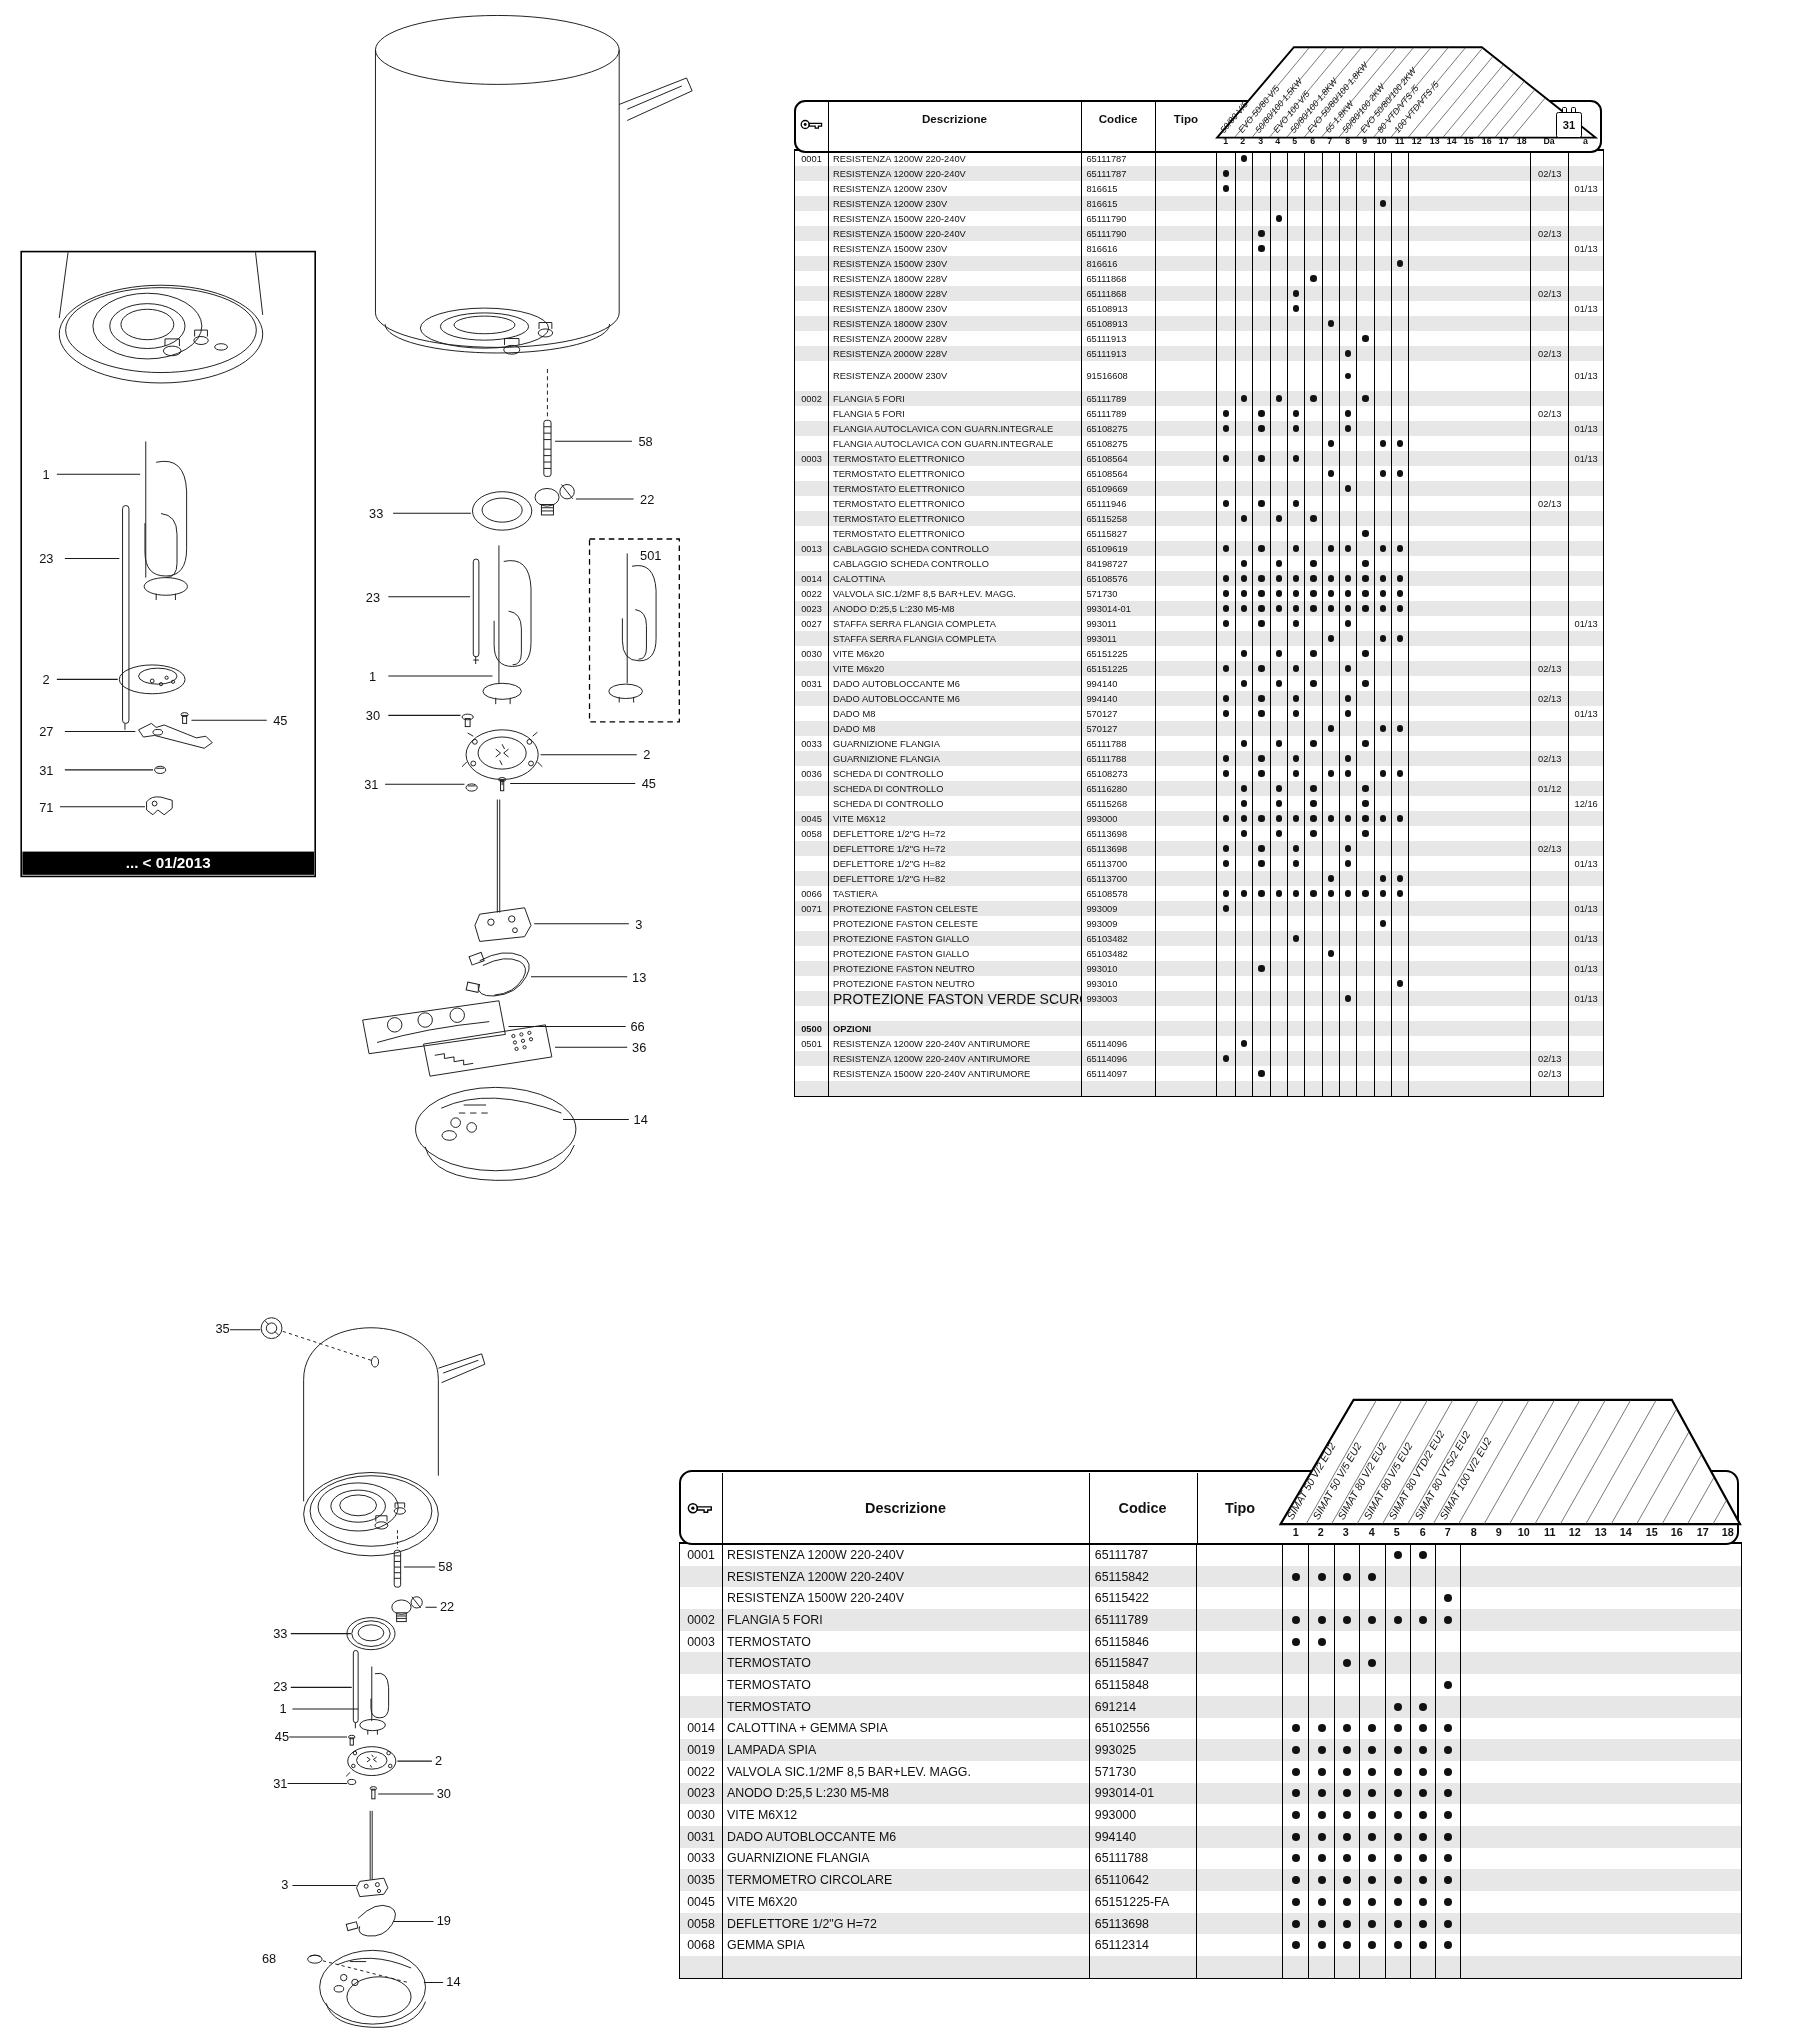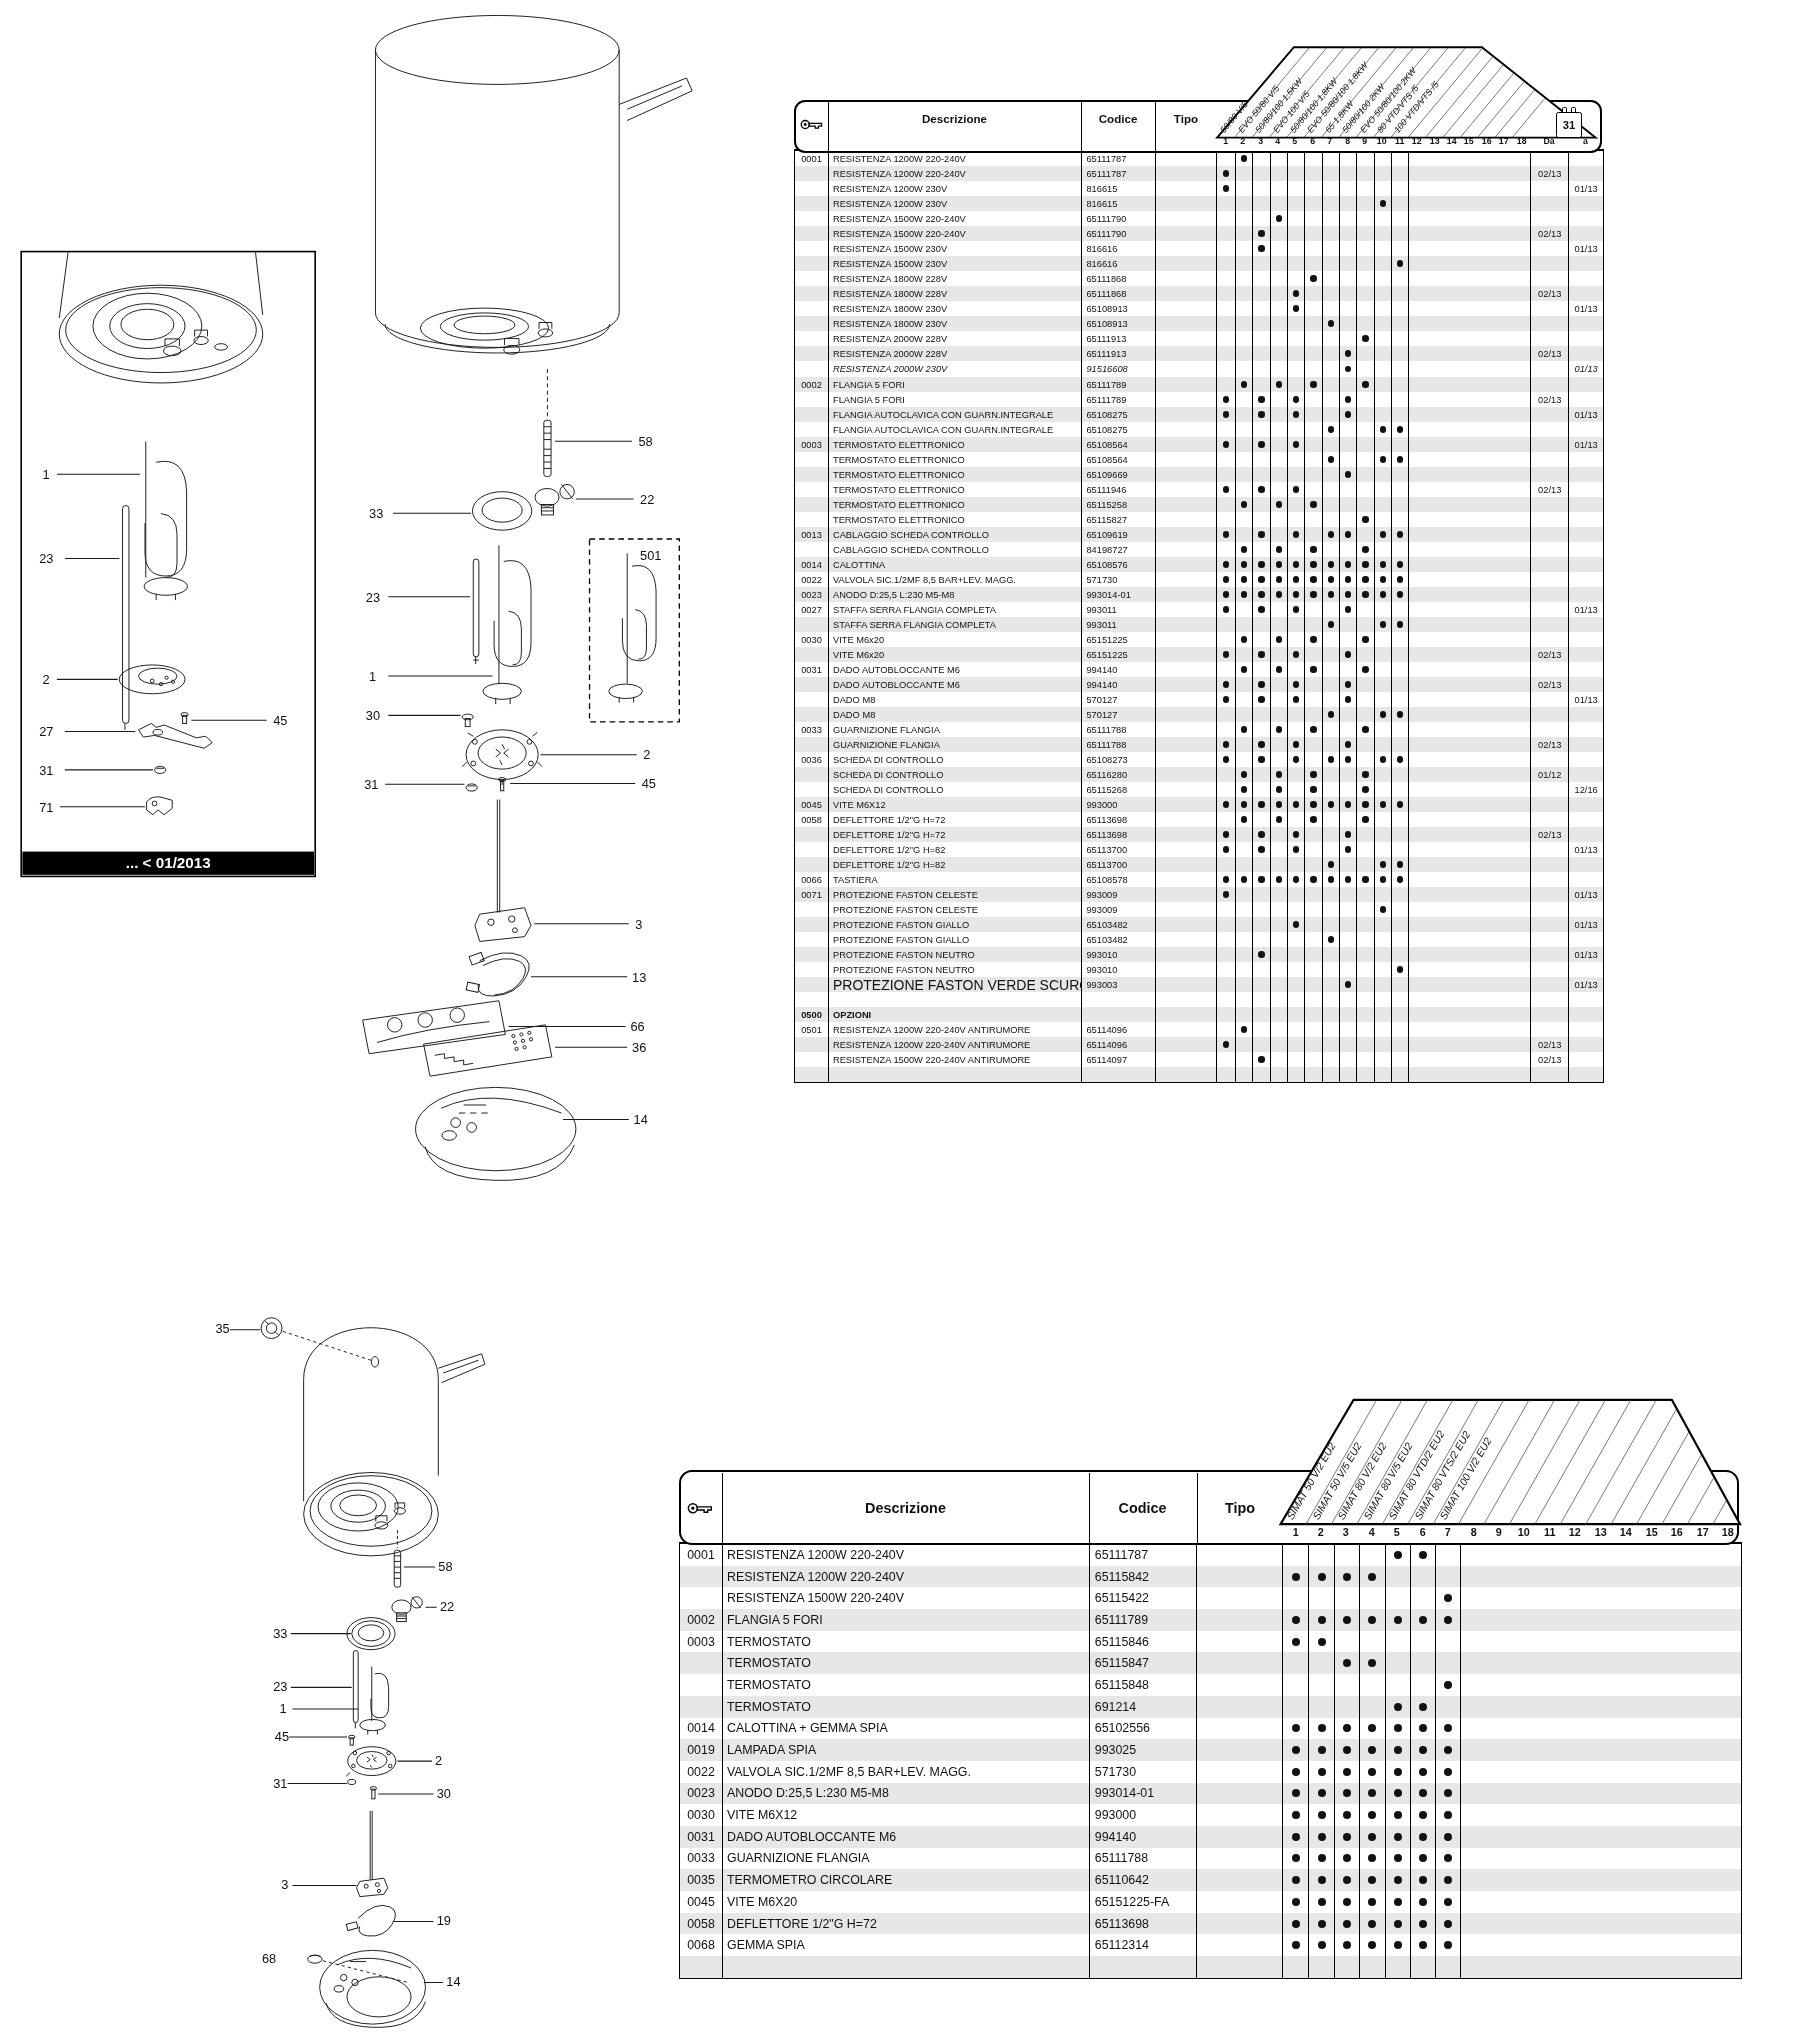--- a/index.html
+++ b/index.html
@@ -847,21 +847,21 @@
       <div class="cell c-dot" style="width: 17.4px; font-size: 9.3px;"></div>
       <div class="cell c-dot" style="width: 17.4px; font-size: 9.3px;"></div>
       <div class="cell c-dot" style="width: 17.4px; font-size: 9.3px;"></div>
       <div class="cell c-dot" style="width: 17.4px; font-size: 9.3px;"></div>
       <div class="cell c-dot" style="width: 17.4px; font-size: 9.3px;"></div>
       <div class="cell c-dot" style="width: 17.4px; font-size: 9.3px;"></div>
       <div class="cell c-dot" style="width: 17.4px; font-size: 9.3px;"></div>
       <div class="cell c-da" style="width: 38px; font-size: 9.3px;">02/13</div>
       <div class="cell c-a" style="width: 35px; font-size: 9.3px;"></div>
     </div>
-    <div class="trow" style="height: 16px; font-style: italic;">
+    <div class="trow" style="height: 30px;">
       <div class="cell c-ref" style="width: 34px; font-size: 9.3px;"></div>
       <div class="cell c-desc" style="width: 253px; font-size: 9.3px;">RESISTENZA 2000W 230V</div>
       <div class="cell c-code" style="width: 74px; font-size: 9.3px;">91516608</div>
       <div class="cell c-tipo" style="width: 62px; font-size: 9.3px;"></div>
       <div class="cell c-dot" style="width: 17.4px; font-size: 9.3px;"></div>
       <div class="cell c-dot bl" style="width: 17.4px; font-size: 9.3px;"></div>
       <div class="cell c-dot bl" style="width: 17.4px; font-size: 9.3px;"></div>
       <div class="cell c-dot bl" style="width: 17.4px; font-size: 9.3px;"></div>
       <div class="cell c-dot bl" style="width: 17.4px; font-size: 9.3px;"></div>
       <div class="cell c-dot bl" style="width: 17.4px; font-size: 9.3px;"></div>

